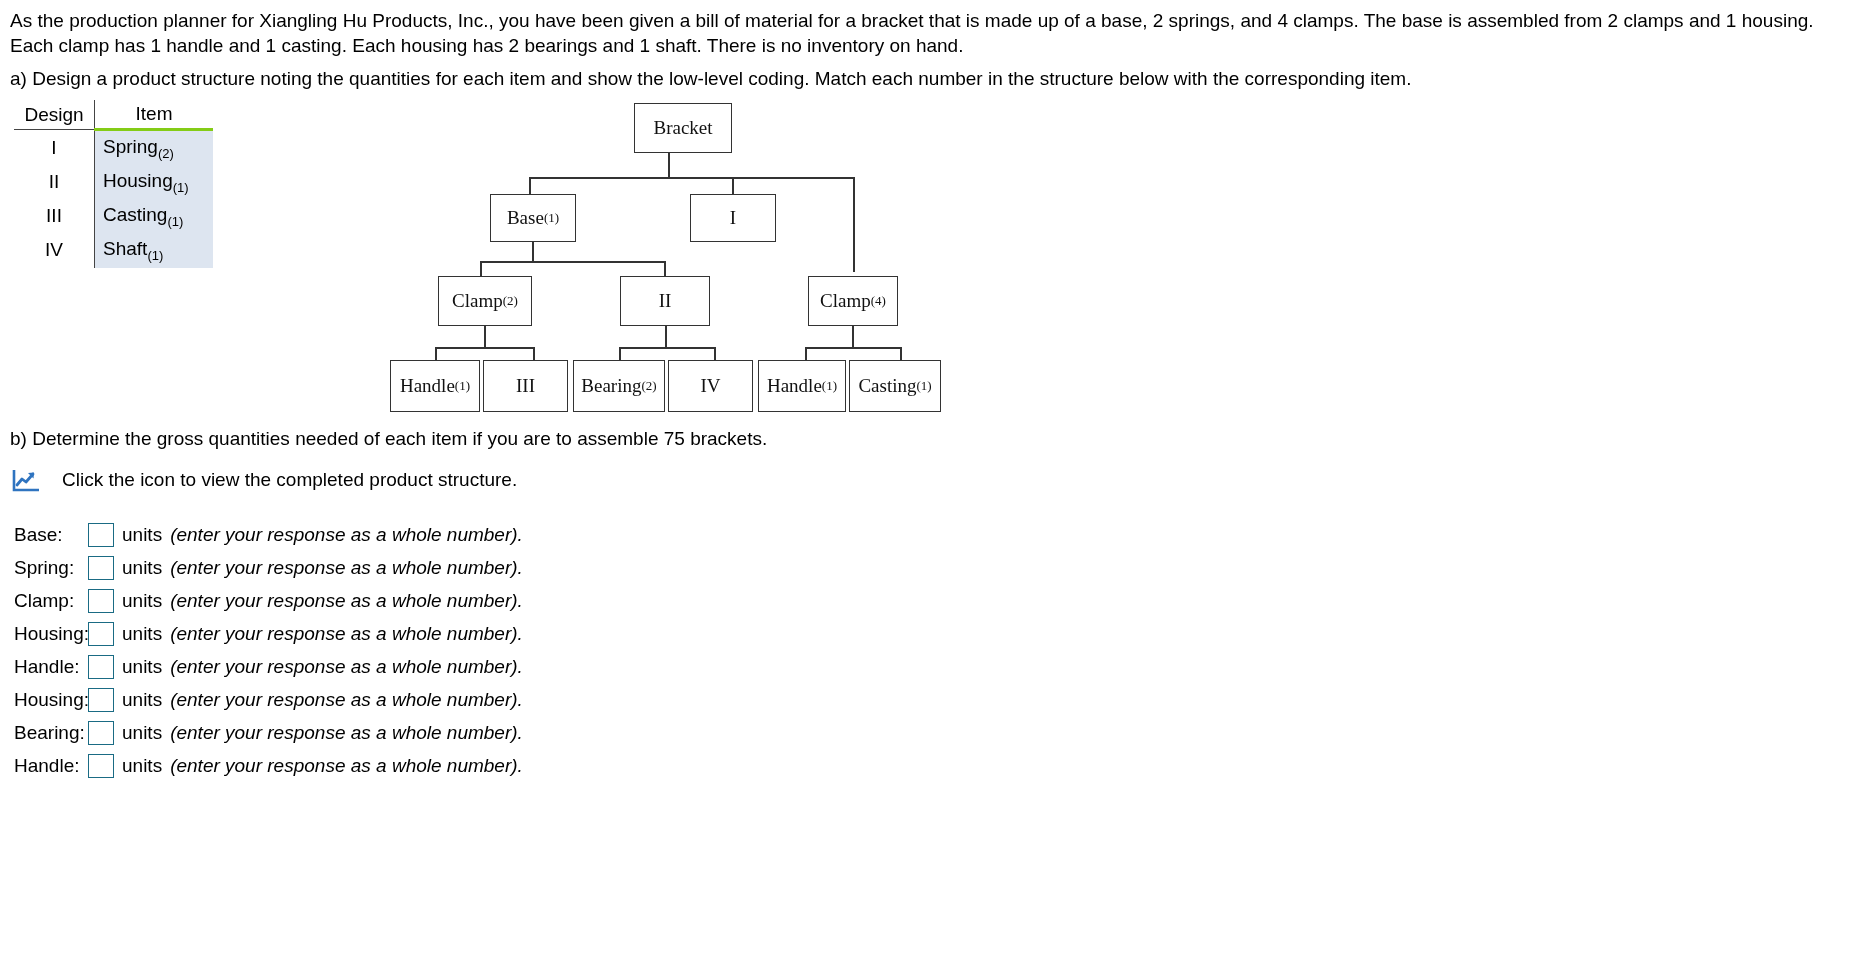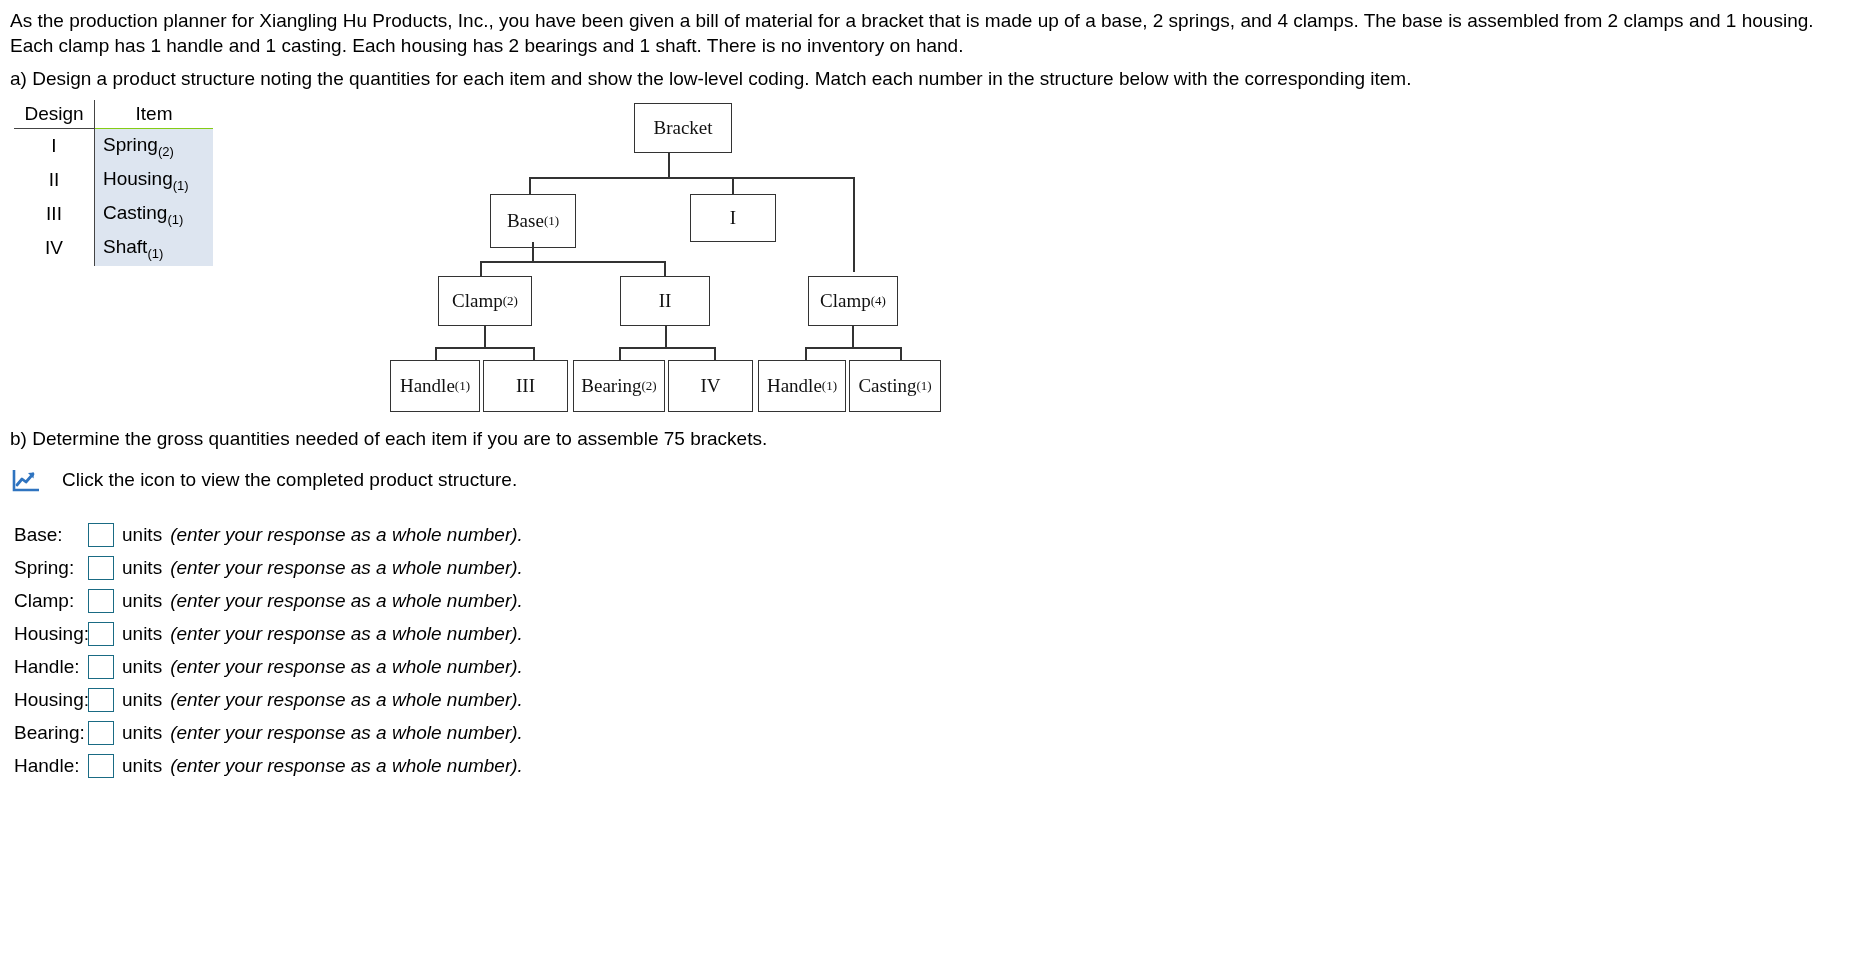--- a/index.html
+++ b/index.html
@@ -51,21 +51,21 @@
     width: 80px;
     height: 28px;
     vertical-align: middle;
     border-right: 1px solid #444;
     border-bottom: 1px solid #444;
   }
   #legend .th-item {
     width: 110px;
     height: 28px;
     vertical-align: middle;
-    border-bottom: 1px solid #84cc16;
+    border-bottom: 3px solid #84cc16;
   }
   #legend .td-num {
     width: 80px;
     height: 34px;
     vertical-align: middle;
     border-right: 1px solid #444;
   }
   #legend .td-item {
     width: 110px;
     height: 34px;
@@ -212,21 +212,21 @@
     <span>Bracket</span>
       <span class="qty"></span>
   </div>
 
   <div class="conn v" style="left:288px; top:58px; height:25px;"></div>
   <div class="conn h" style="left:149px; top:82px; width:325px;"></div>
   <div class="conn v" style="left:149px; top:82px; height:18px;"></div>
   <div class="conn v" style="left:352px; top:82px; height:18px;"></div>
   <div class="conn v" style="left:473px; top:82px; height:95px;"></div>
 
-  <div class="node" style="left:110px; top:99px; width:86px; height:54px;">
+  <div class="node" style="left:110px; top:99px; width:86px; height:48px;">
     <span>Base</span>
       <span class="qty">(1)</span>
   </div>
   <div class="node" style="left:310px; top:99px; width:86px; height:48px;">
     <span>I</span>
       <span class="qty"></span>
   </div>
 
   <div class="conn v" style="left:152px; top:147px; height:20px;"></div>
   <div class="conn h" style="left:100px; top:166px; width:185px;"></div>

